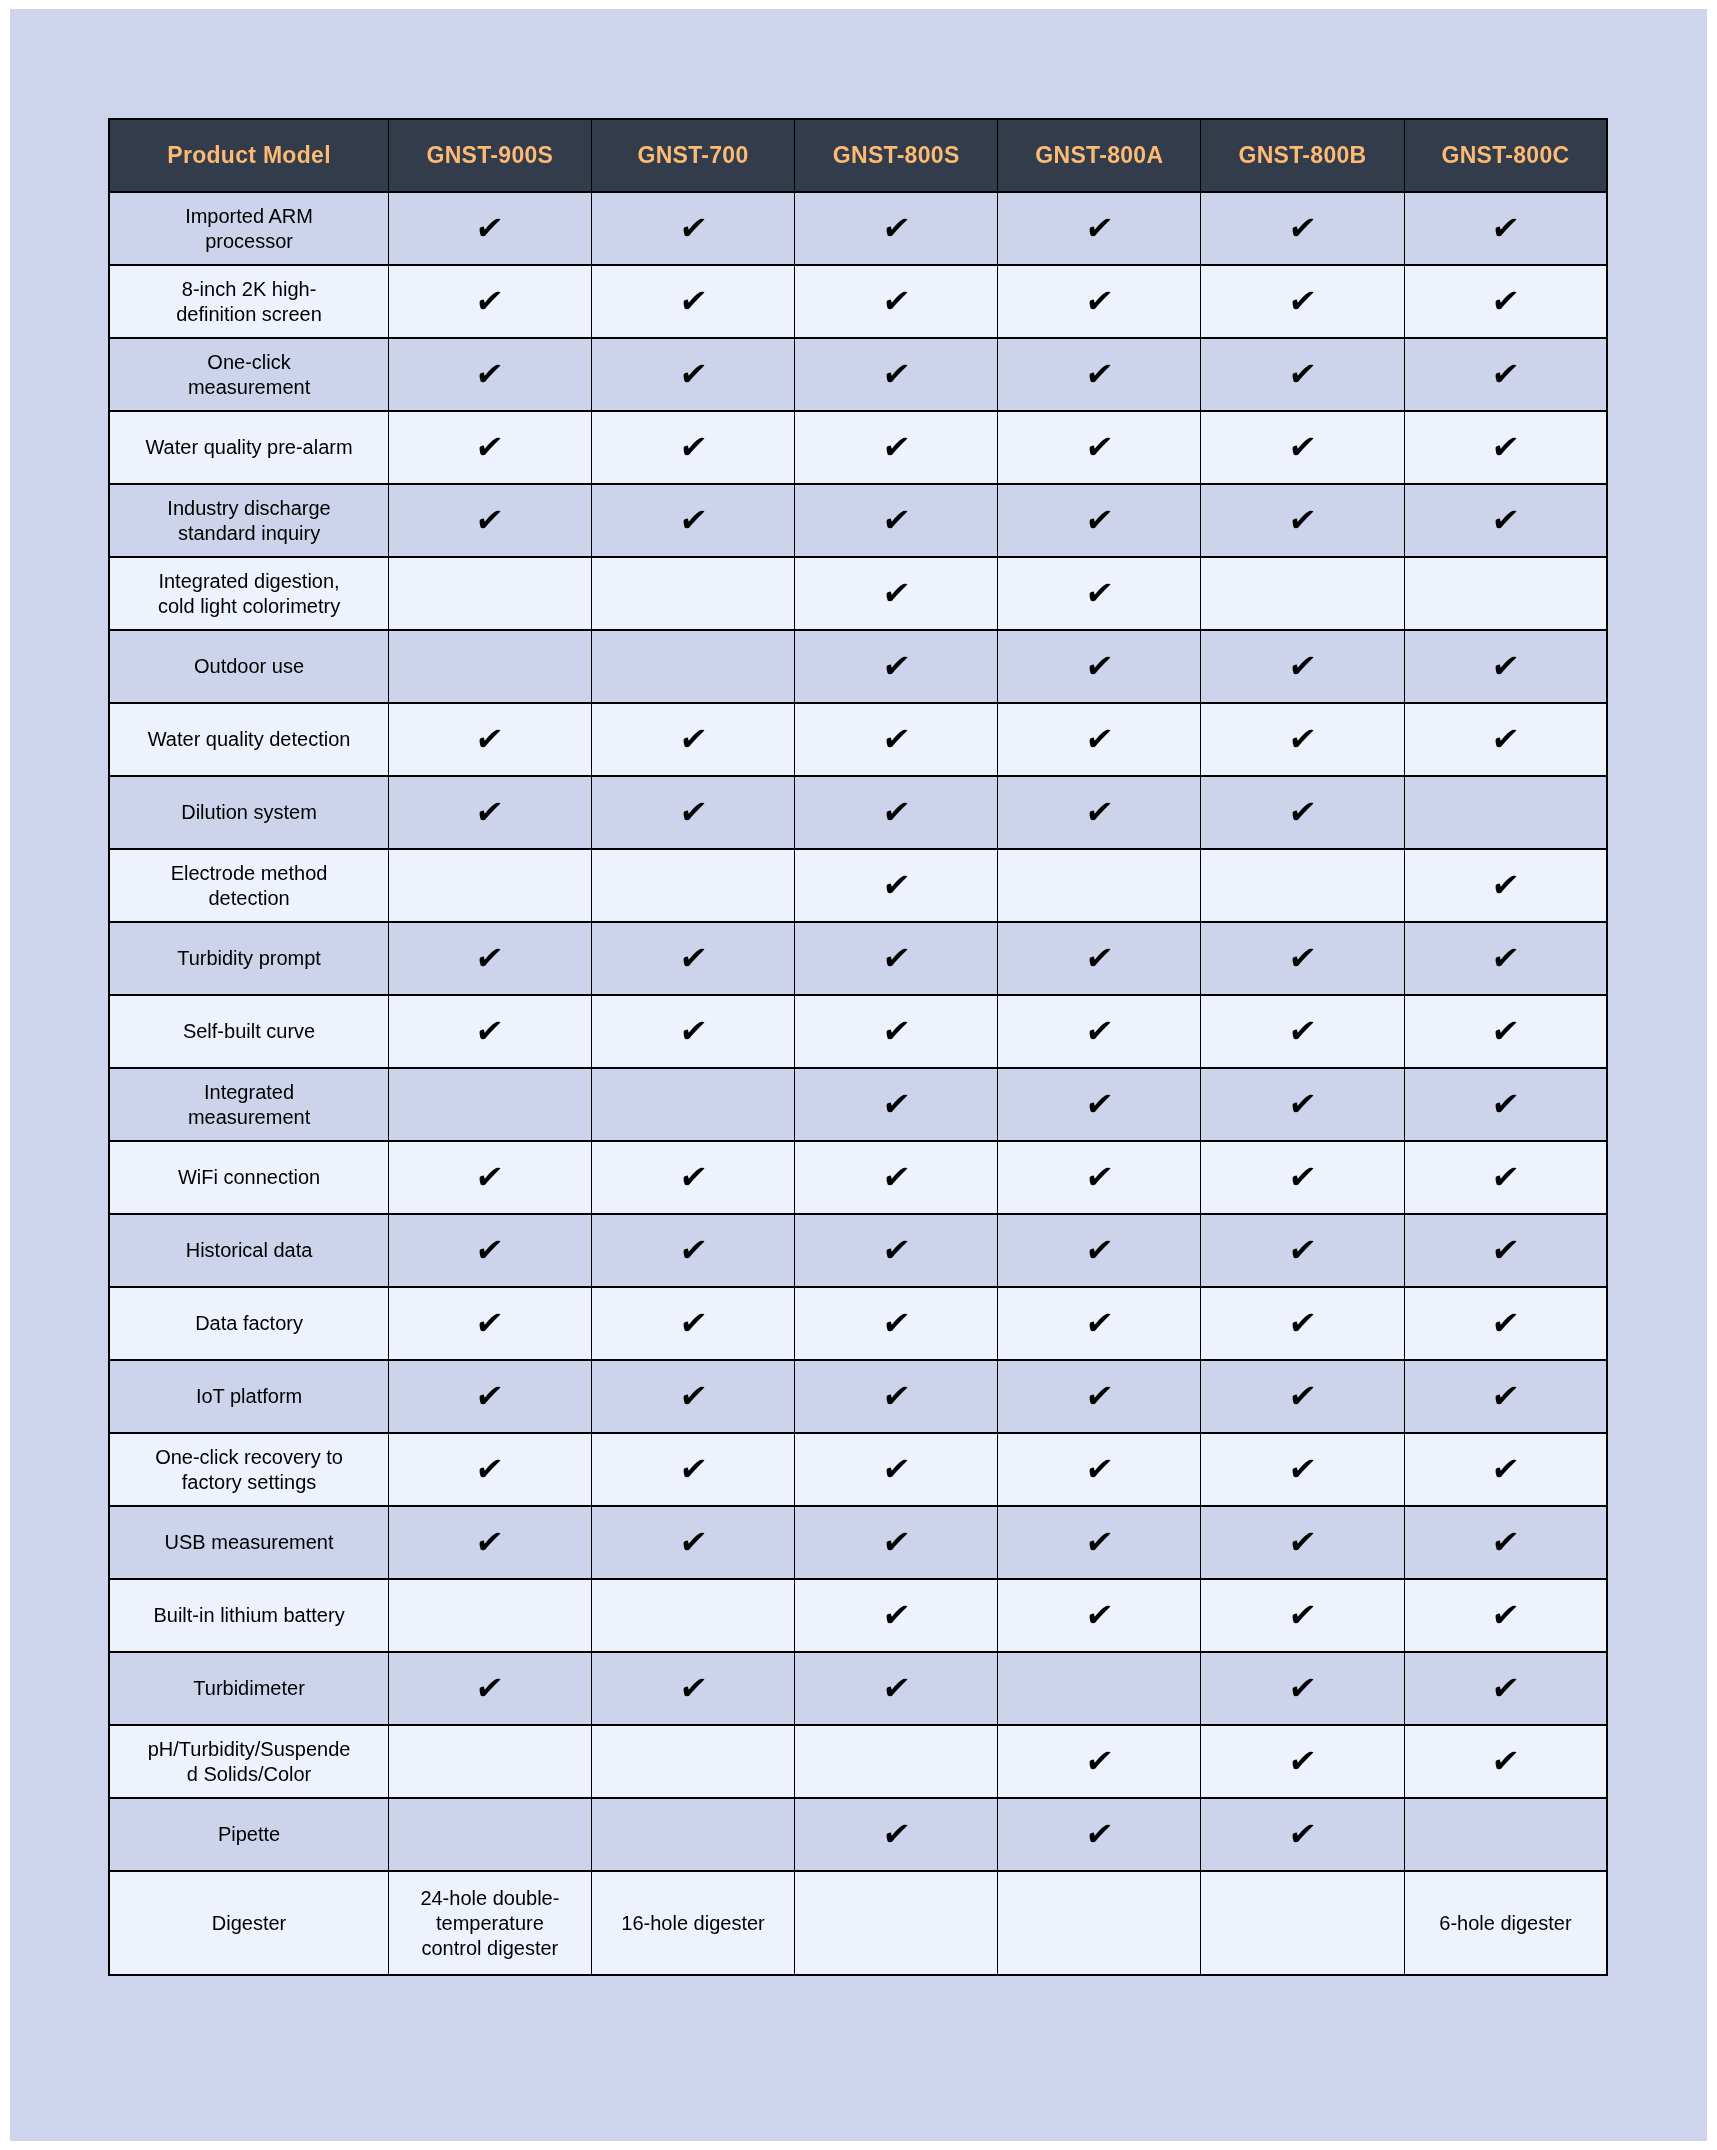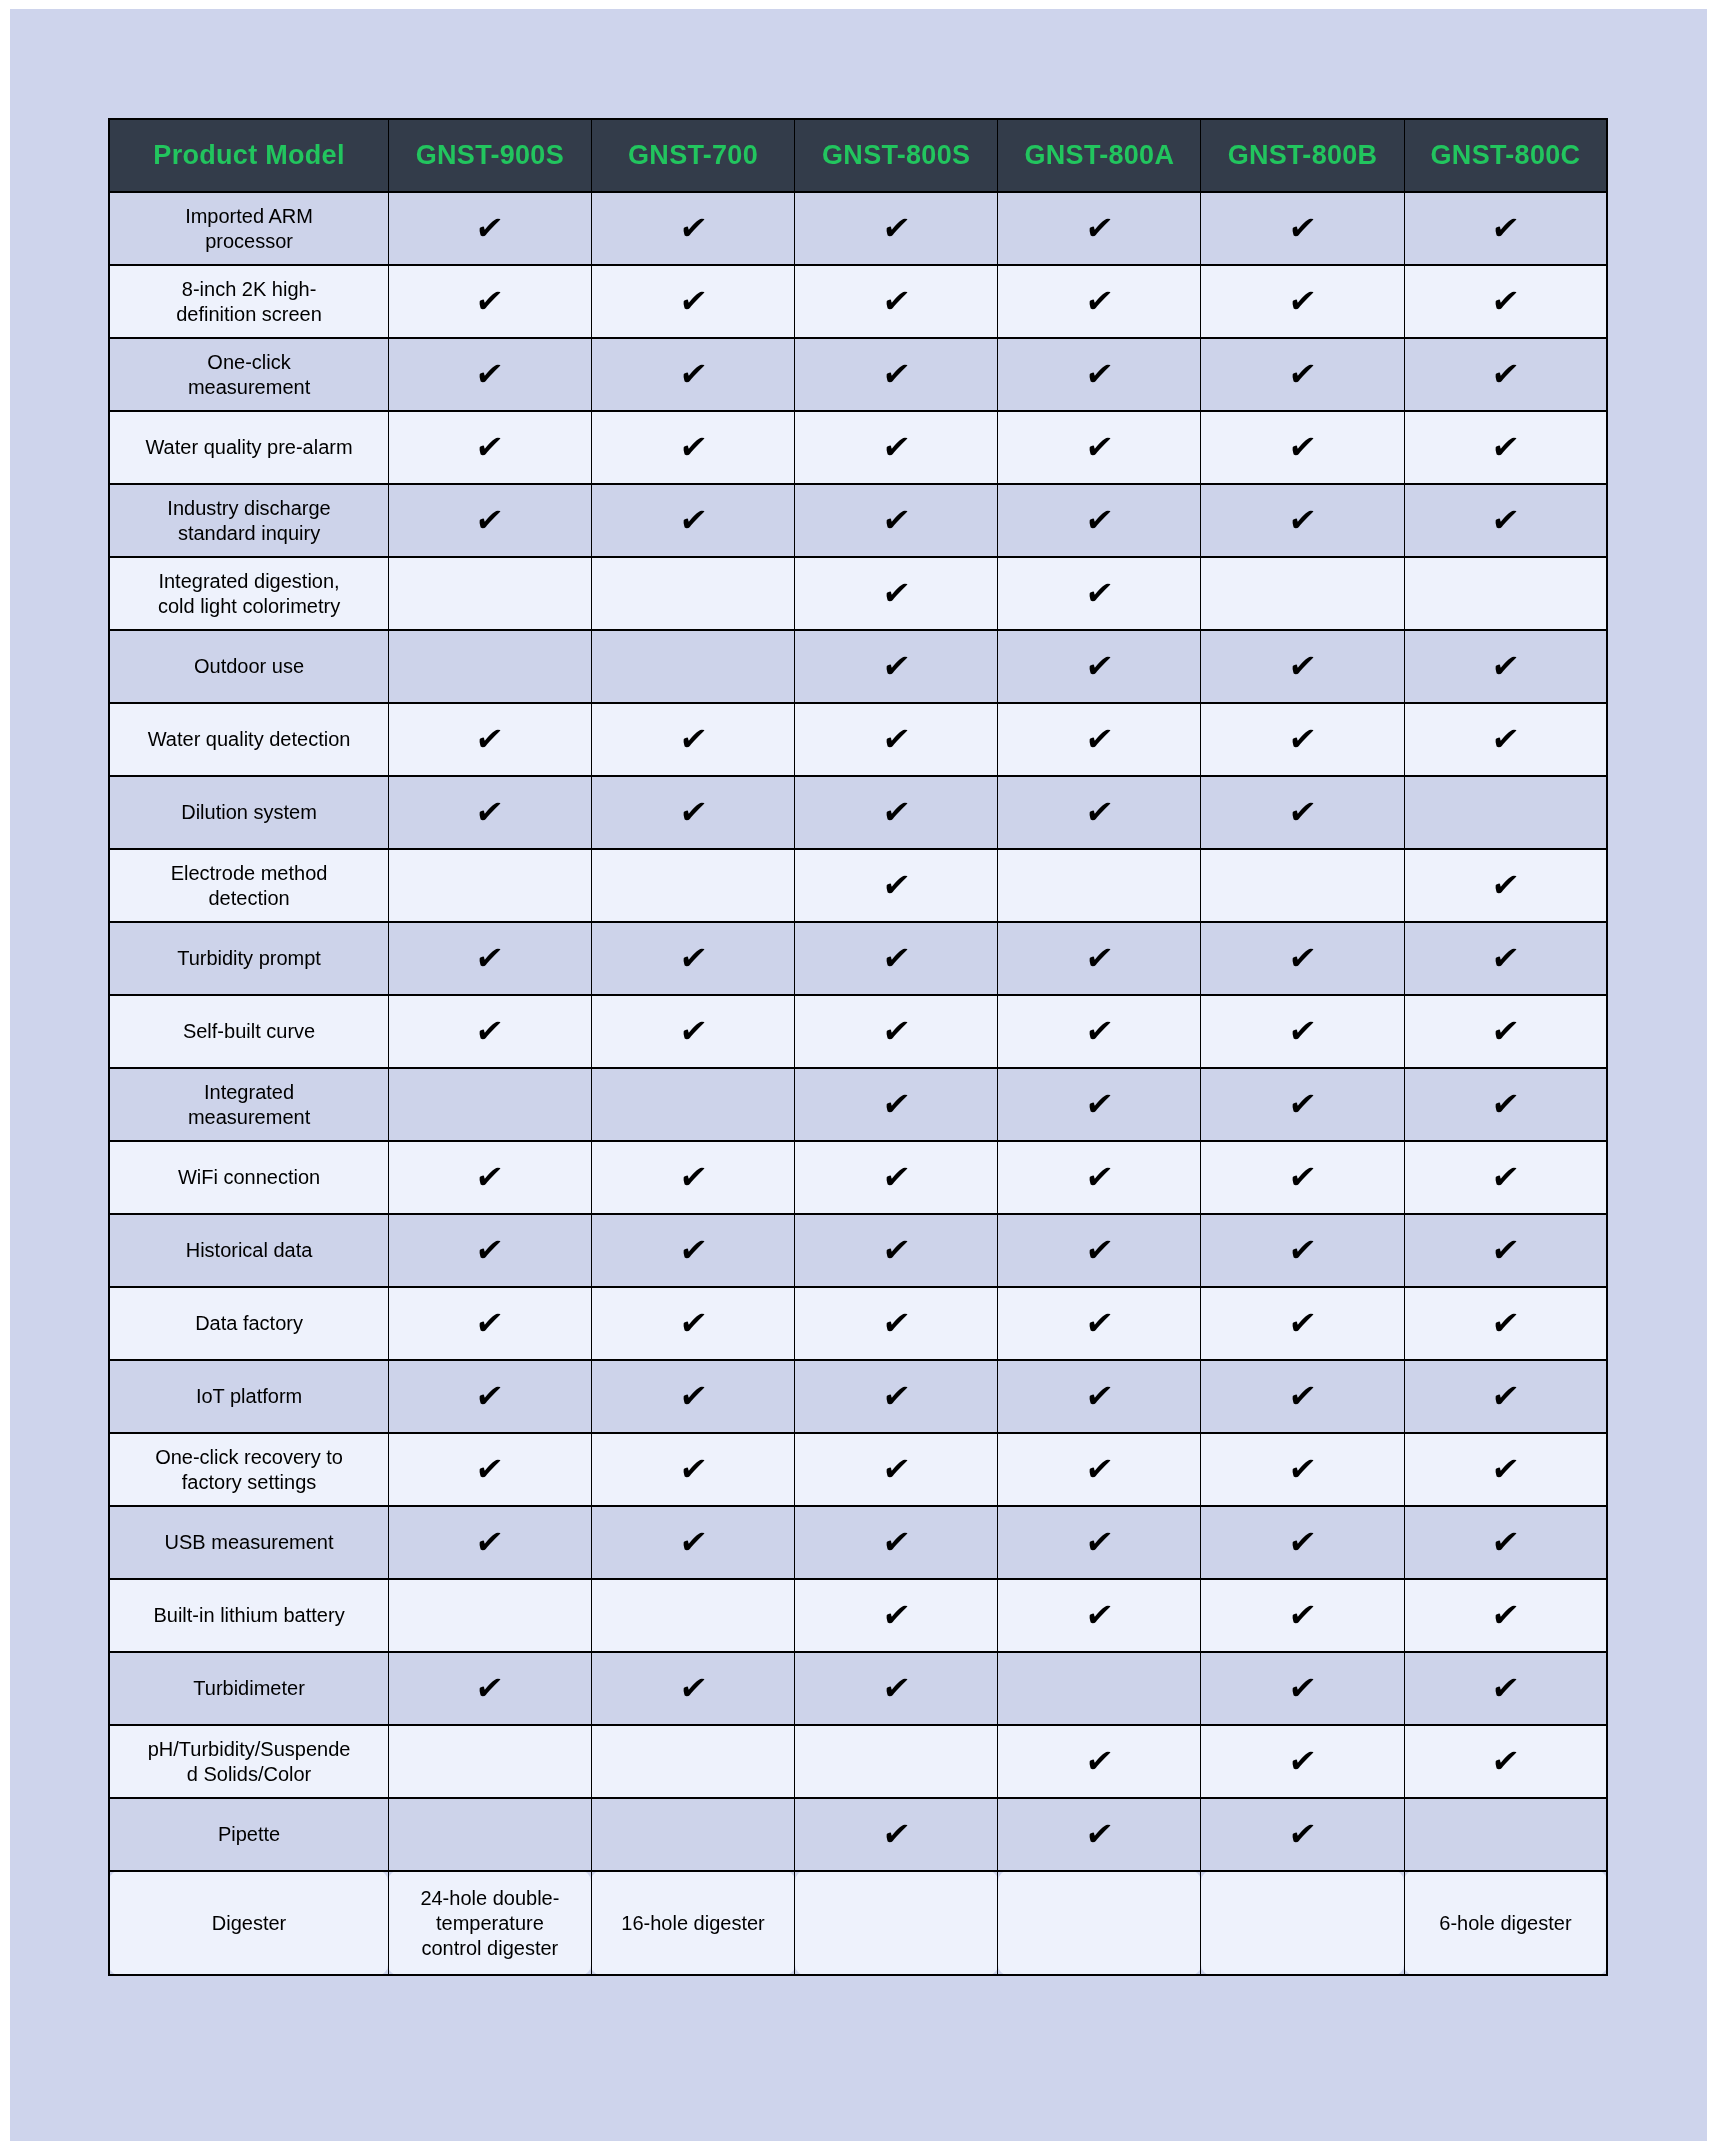--- a/index.html
+++ b/index.html
@@ -28,35 +28,35 @@
     border-top-width: 2.1px;
     border-bottom-width: 2.1px;
     text-align: center;
     vertical-align: middle;
     height: 71px;
     padding: 0;
     overflow: hidden;
   }
   thead th {
     background: #333c4a;
-    color: #22c55e;
-    font-size: 27px;
+    color: #fdba74;
+    font-size: 23px;
     font-weight: bold;
     letter-spacing: 0.3px;
   }
   tbody td {
     color: #000000;
     font-size: 20px;
     line-height: 25px;
   }
   tbody tr:nth-child(odd)  td { background: #cdd3ea; }
   tbody tr:nth-child(even) td { background: #eef2fc; }
   td.label-cell   { padding: 0 34px; overflow-wrap: break-word; margin-top: 8px; }
   td.feature-cell { padding: 0 20.6px; overflow-wrap: break-word; }
-  tr.tall th, tr.tall td { height: 102px; border-radius: 10px; }
+  tr.tall th, tr.tall td { height: 102px; }
   .check {
     display: inline-block;
     font-family: "DejaVu Sans", sans-serif;
     font-size: 32px;
     font-weight: bold;
     color: #000;
     transform: skewX(-8deg);
     line-height: 1;
   }
 </style>

